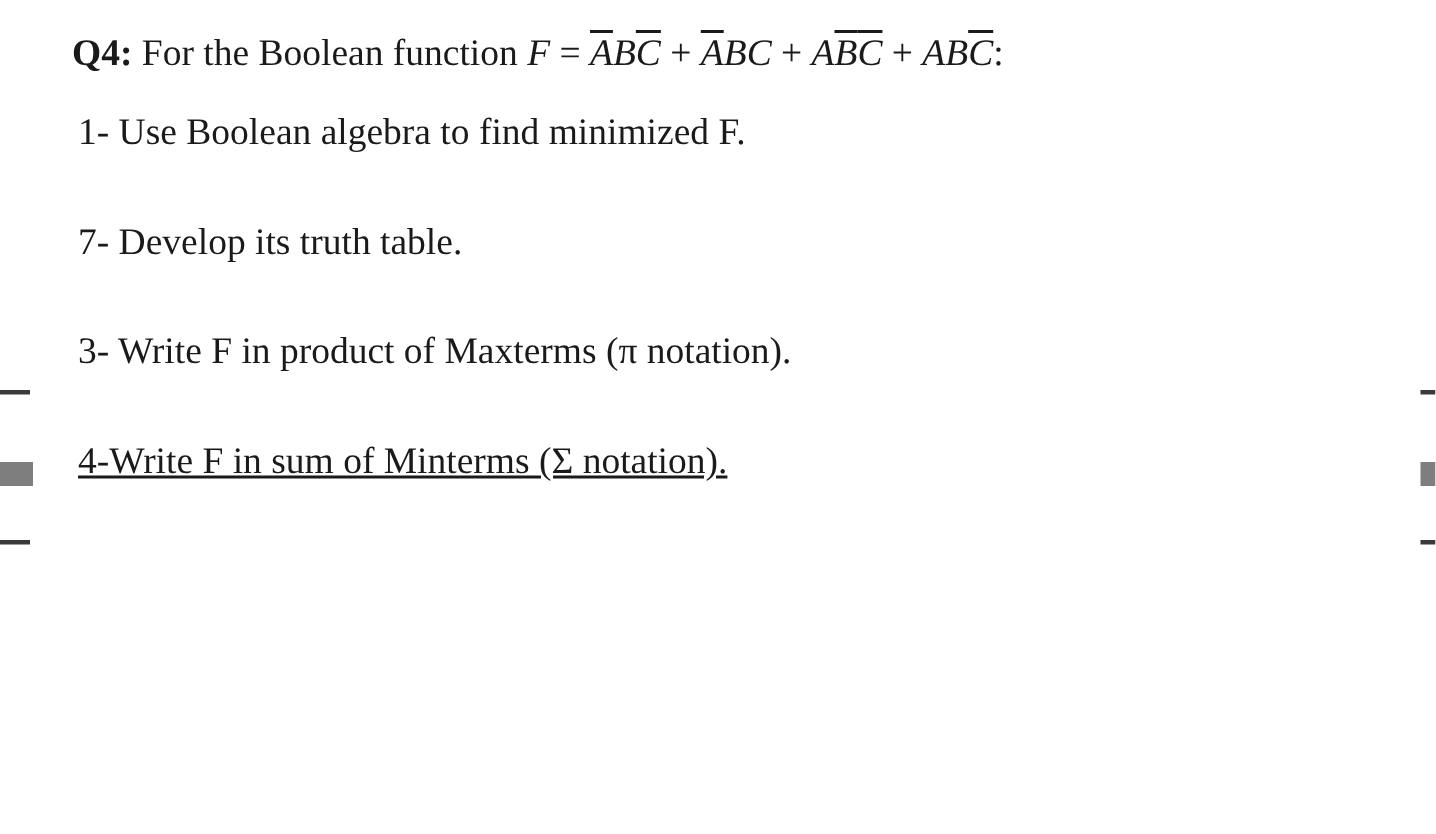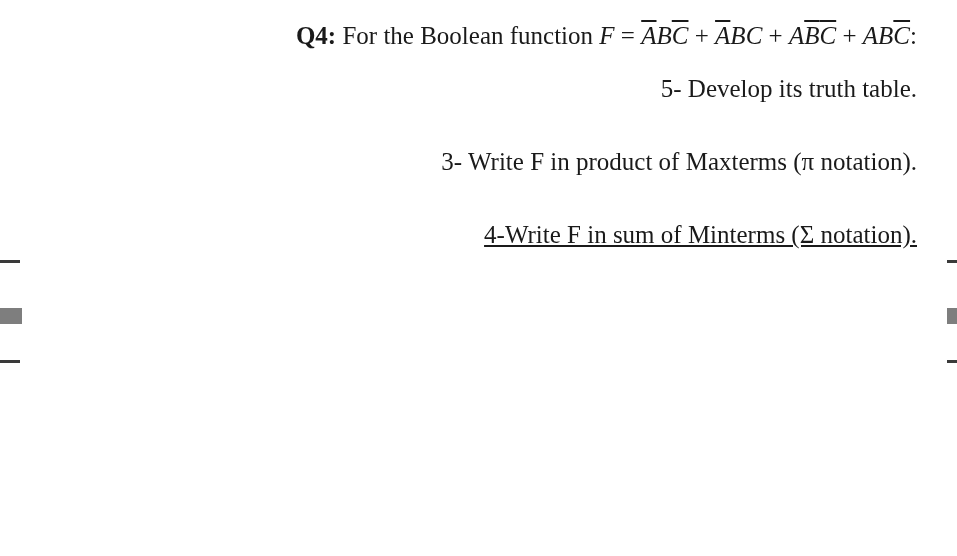--- a/index.html
+++ b/index.html
@@ -1,15 +1,15 @@
 <!DOCTYPE html>
 <html><head>
   <meta charset="utf-8">
   <style>
-    * { margin: 0; padding: 0; box-sizing: border-box; text-align: right; }
+    * { margin: 0; padding: 0; box-sizing: border-box; }
     body {
       width: 957px;
       height: 556px;
       background: #ffffff;
       font-family: Georgia, 'Times New Roman', serif;
       color: #1a1a1a;
       position: relative;
       overflow: hidden;
     }
     .content {
@@ -76,22 +76,23 @@
 </head>
 <body>
 
 <div class="content">
 
   <div class="question-header">
     <span class="q-label">Q4:</span>
     <span>For the Boolean function </span><span class="math-var">F</span><span> = </span><span class="math-var overline">A</span><span class="math-var">B</span><span class="math-var overline">C</span><span> + </span><span class="math-var overline">A</span><span class="math-var">B</span><span class="math-var">C</span><span> + </span><span class="math-var">A</span><span class="math-var overline">B</span><span class="math-var overline">C</span><span> + </span><span class="math-var">A</span><span class="math-var">B</span><span class="math-var overline">C</span><span>:</span>
   </div>
 
+  <div class="subpart">1- Use Boolean algebra to find minimized F.</div>
 
-  <div class="subpart">5- Develop its truth table.</div>
+  <div class="subpart">7- Develop its truth table.</div>
 
   <div class="subpart spaced-top">3- Write F in product of  Maxterms (π notation).</div>
 
   <div class="subpart last">4-Write F in sum of Minterms (Σ notation).</div>
 
 </div>
 
 <div class="edge-mark edge-left-1"></div>
 <div class="edge-mark edge-left-2"></div>
 <div class="edge-mark edge-left-3"></div>

